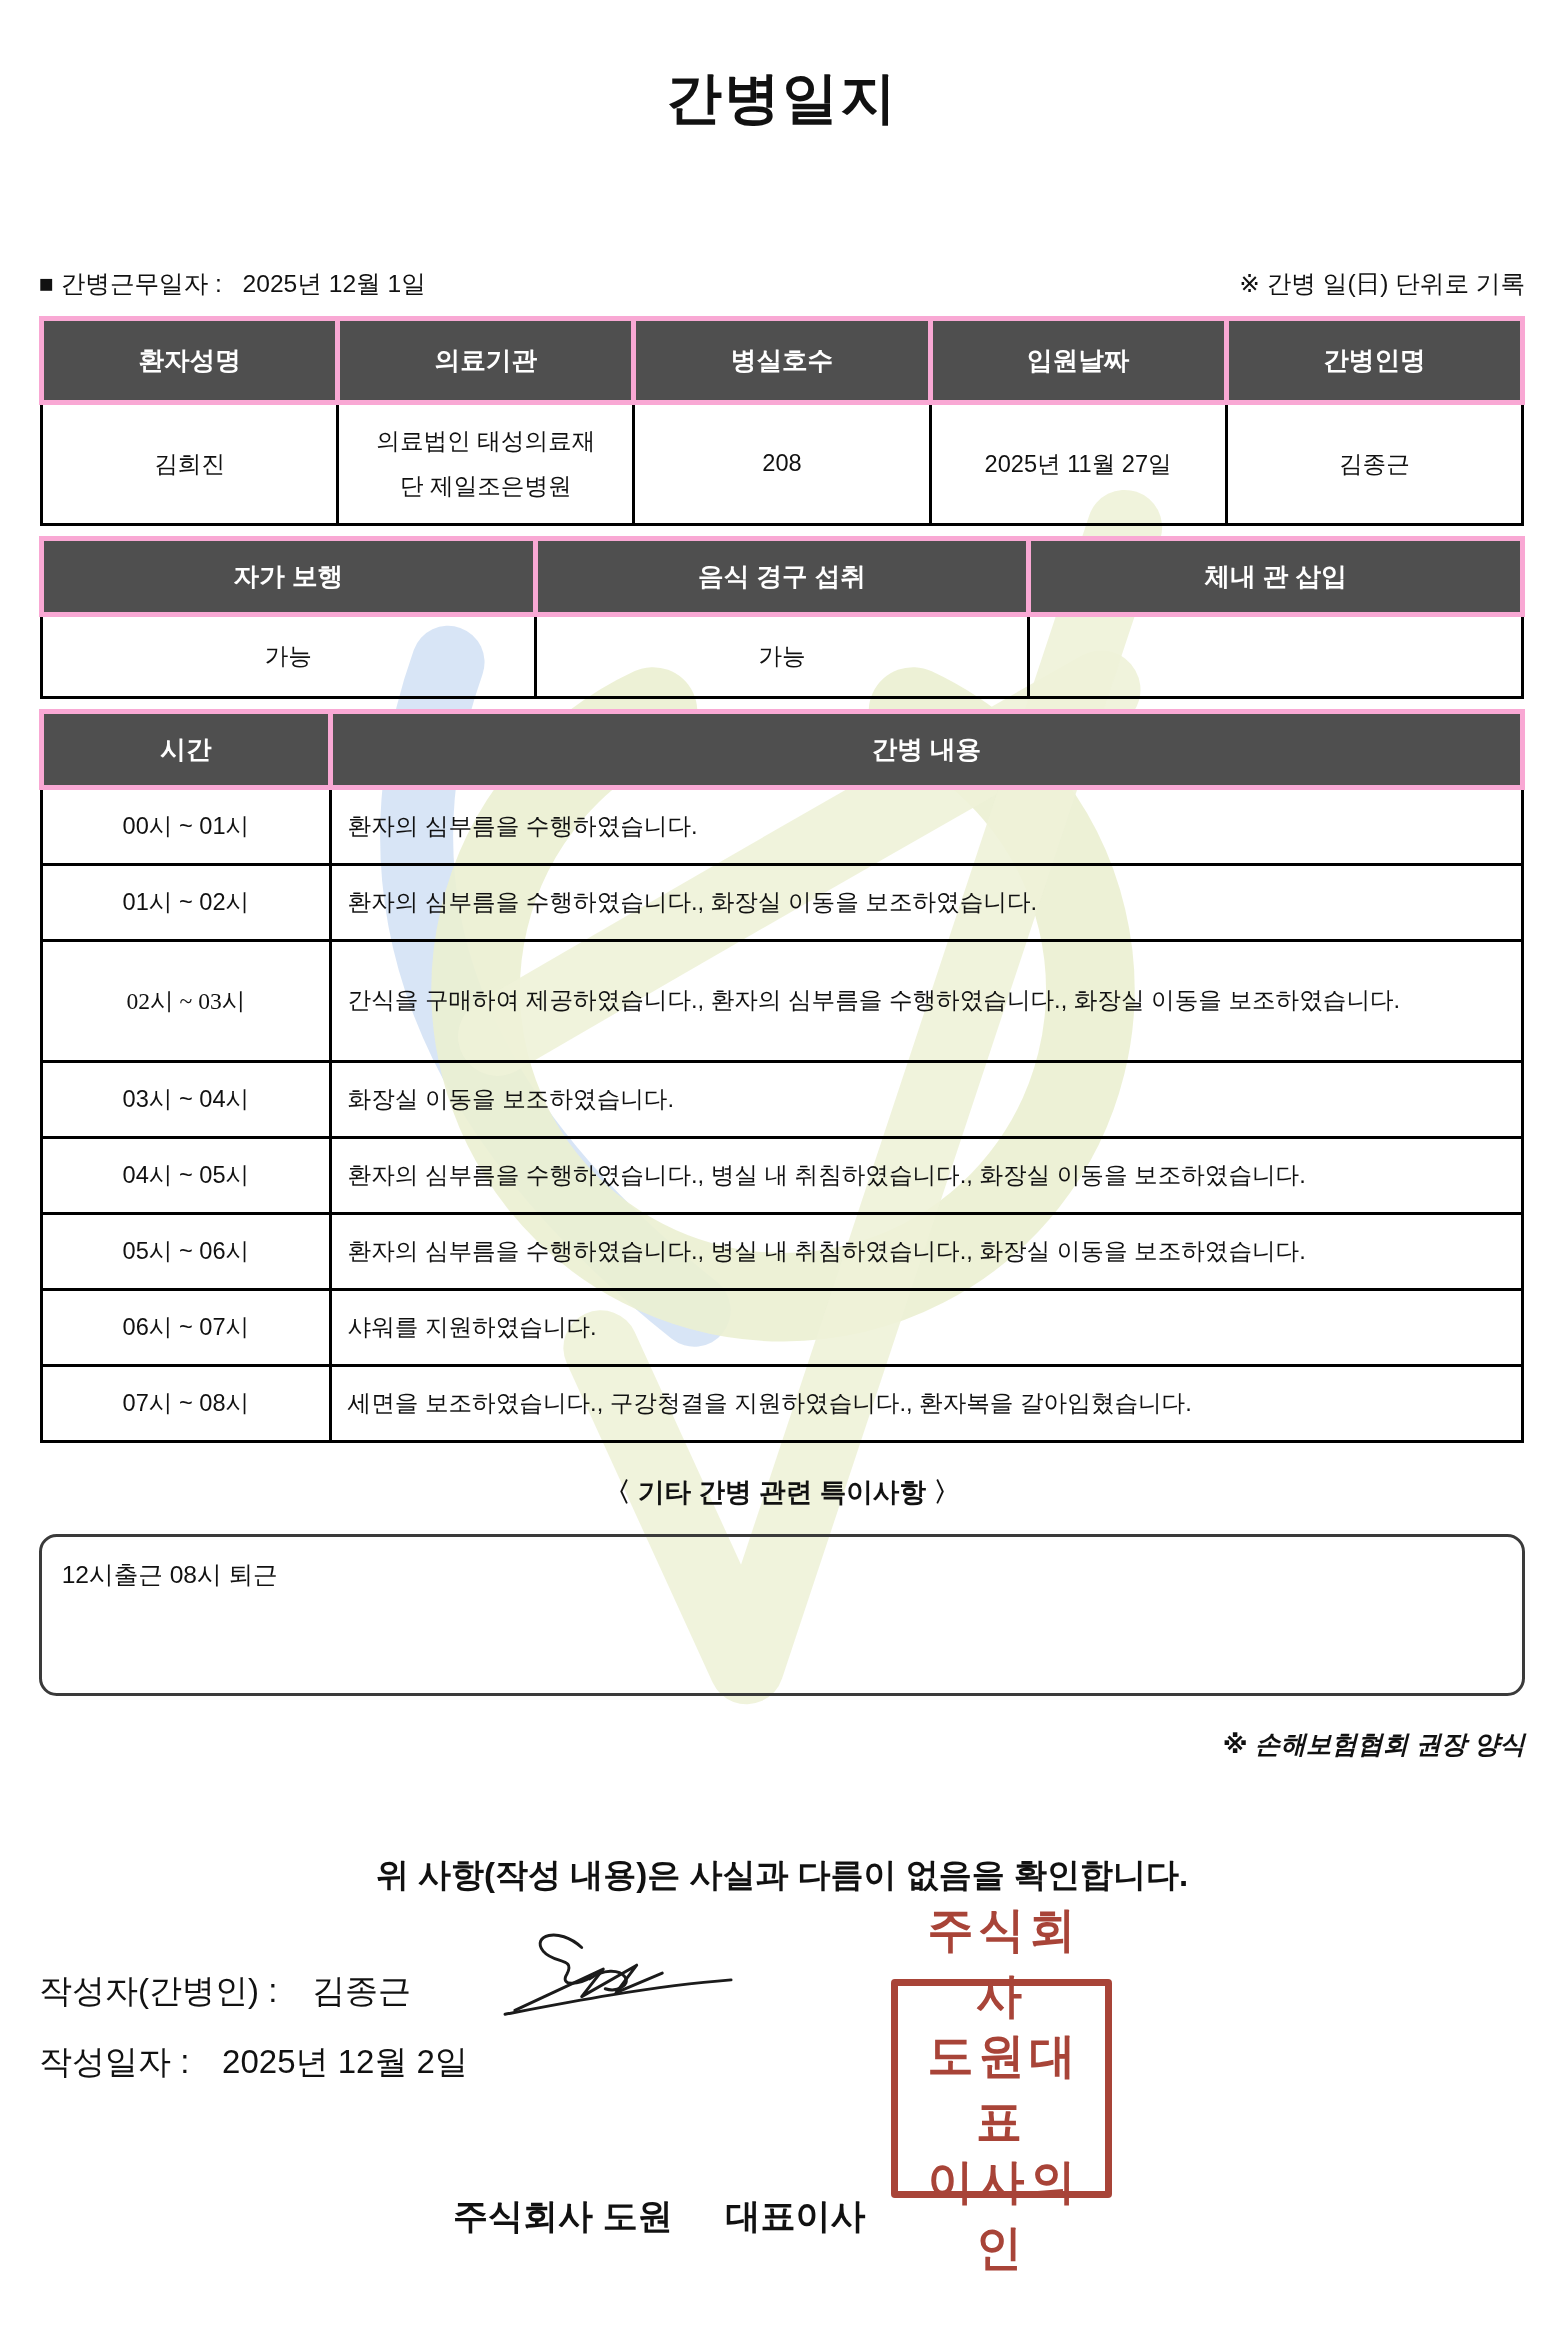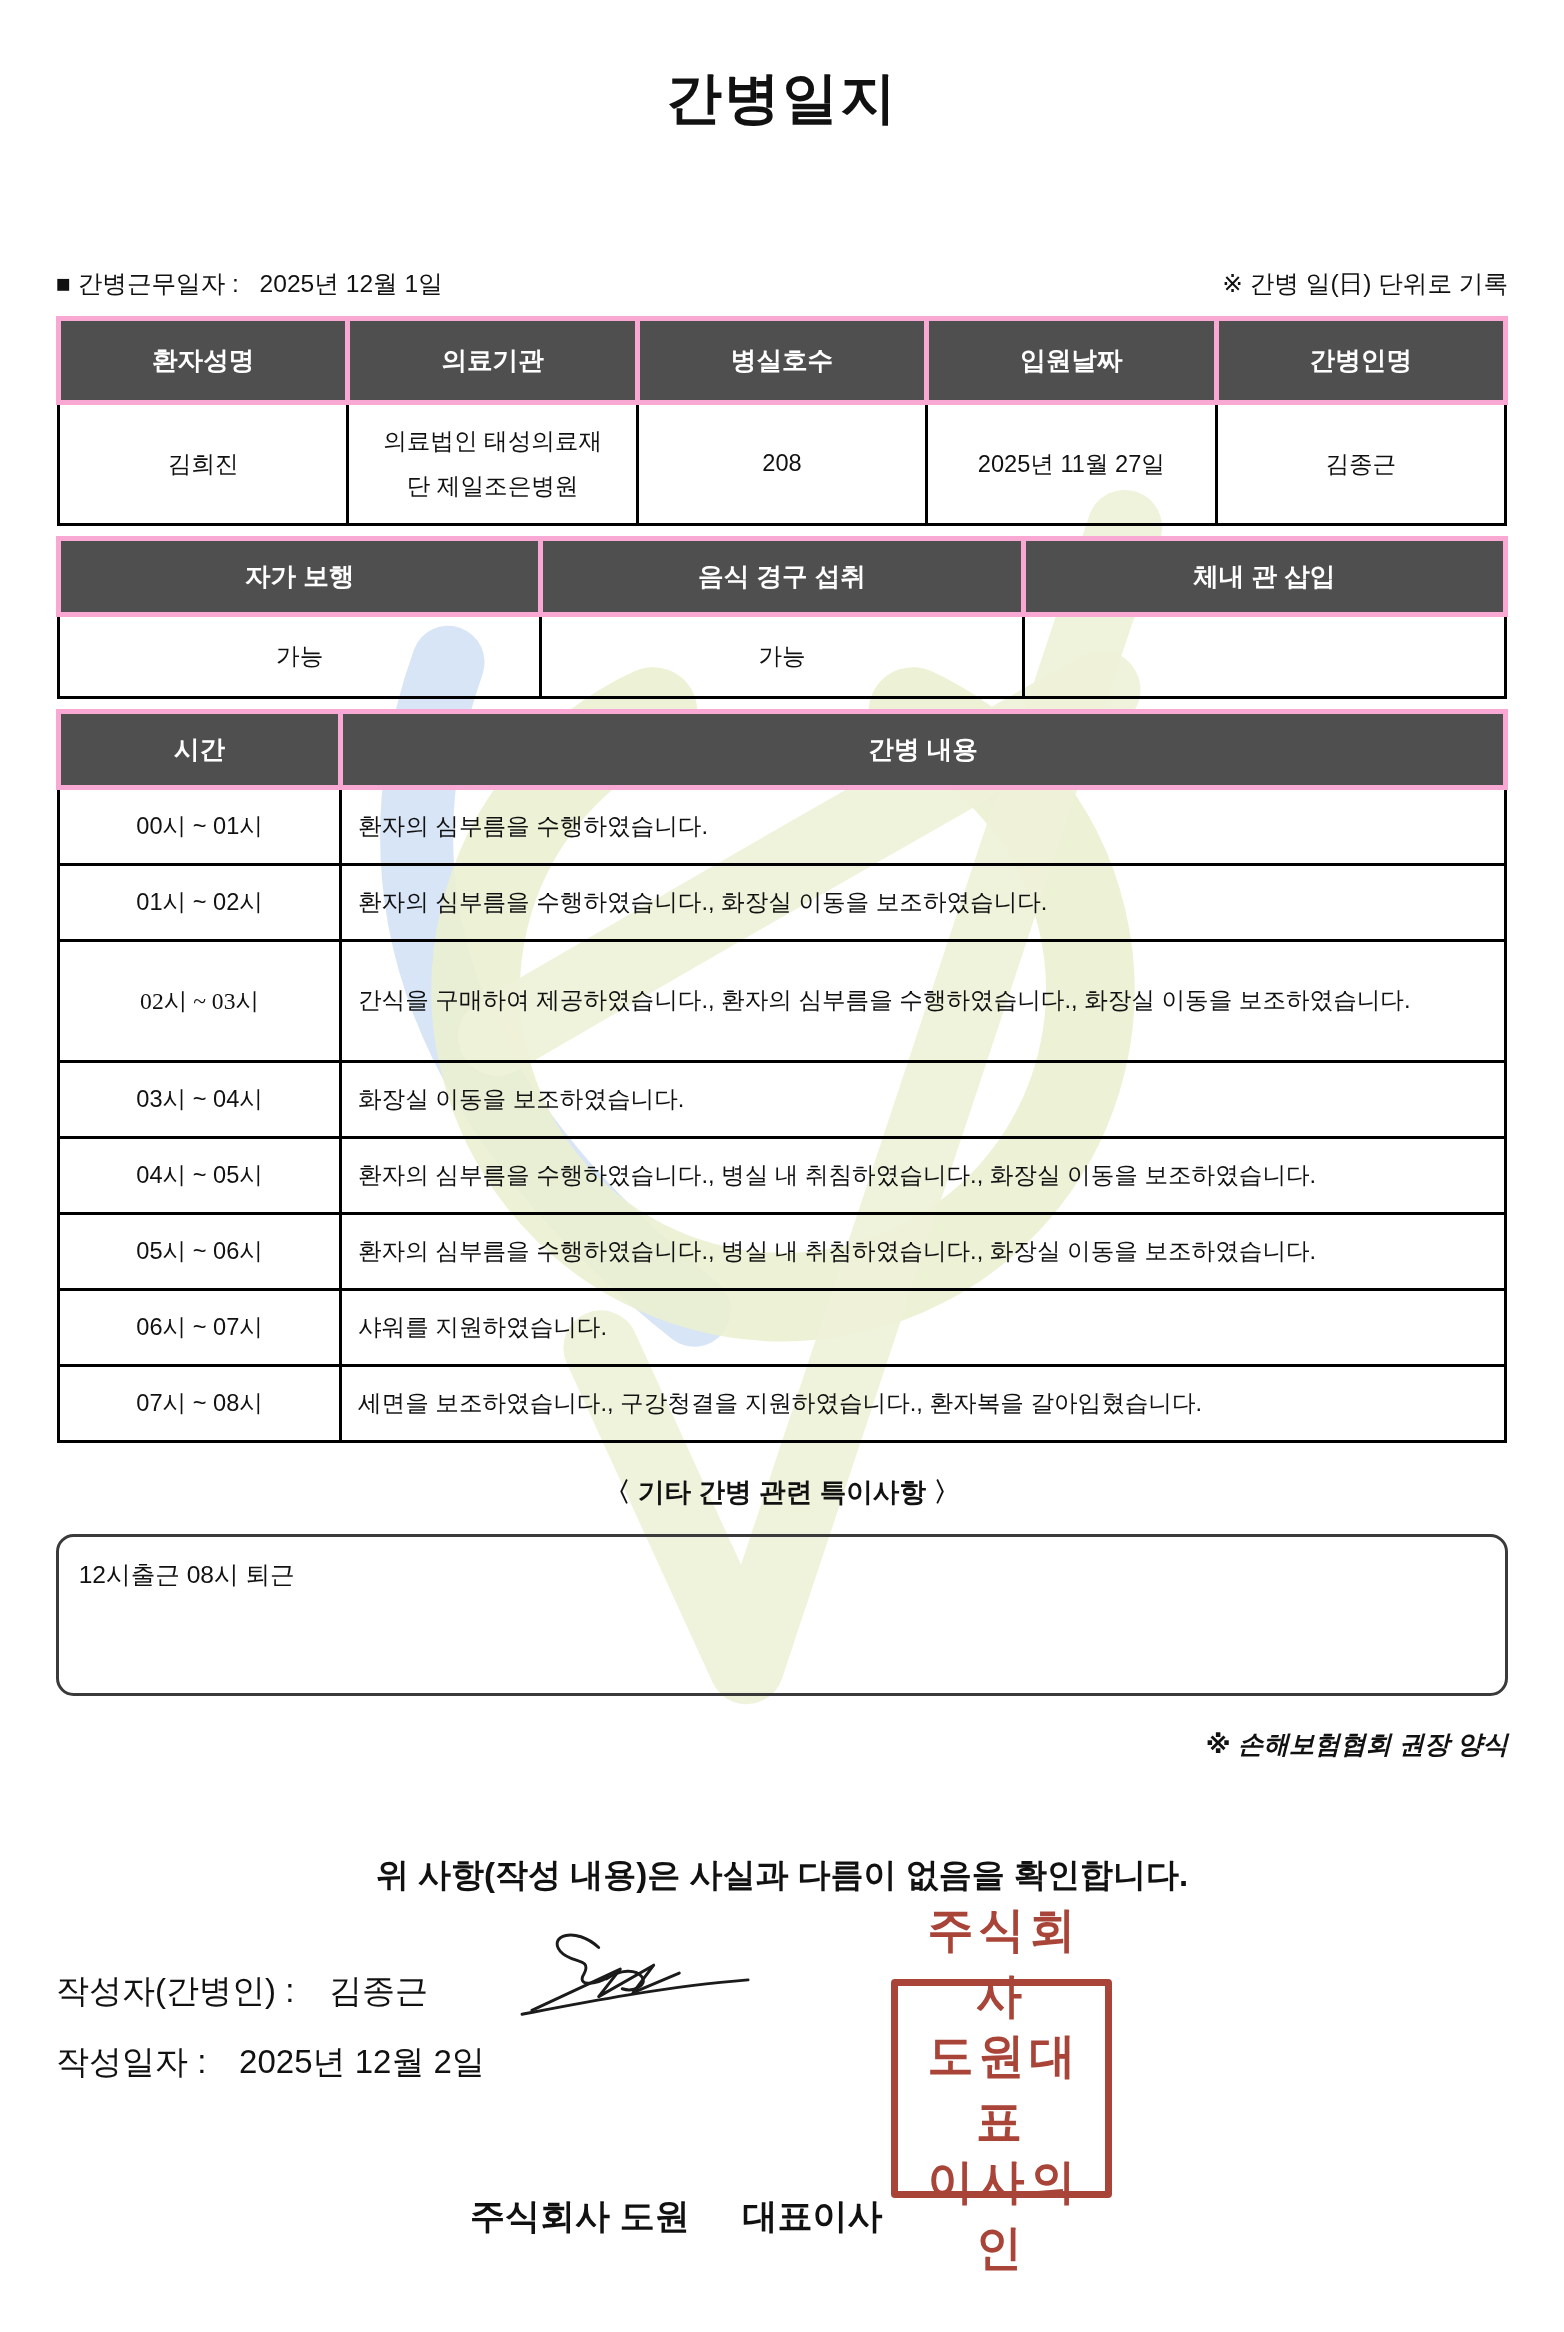--- a/index.html
+++ b/index.html
@@ -8,21 +8,21 @@
     background:#ffffff;
     font-family:"Liberation Sans","DejaVu Sans",sans-serif;
     color:#111;
     position:relative;
     overflow:hidden;
   }
   .page{position:absolute;inset:0;}
   
   .watermark{position:absolute;left:0;top:0;z-index:0;}
   
-  .content{position:relative;z-index:1;padding:0 56px;}
+  .content{position:relative;z-index:1;padding:0 39px;}
   .doc-title{
     margin-top:61px;
     text-align:center;
     font-size:56px;
     font-weight:bold;
     letter-spacing:2px;
   }
   .info-row{
     display:flex;justify-content:space-between;align-items:flex-end;
     margin-top:130px;

